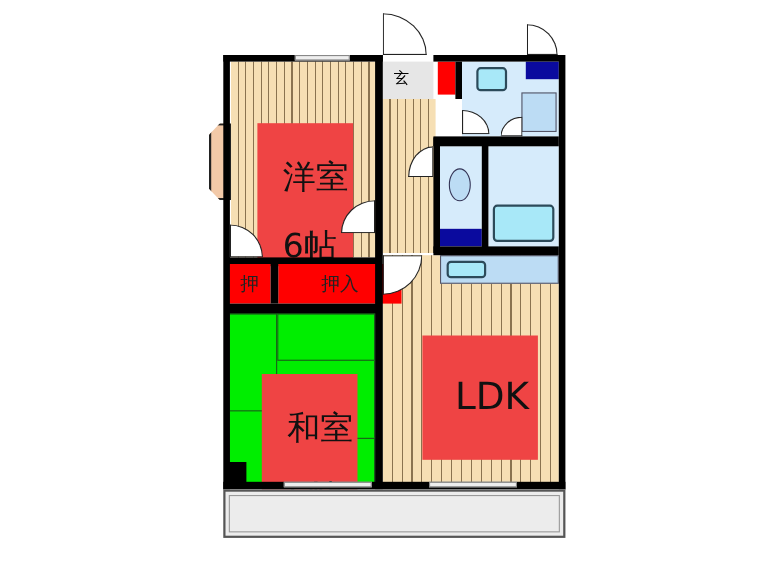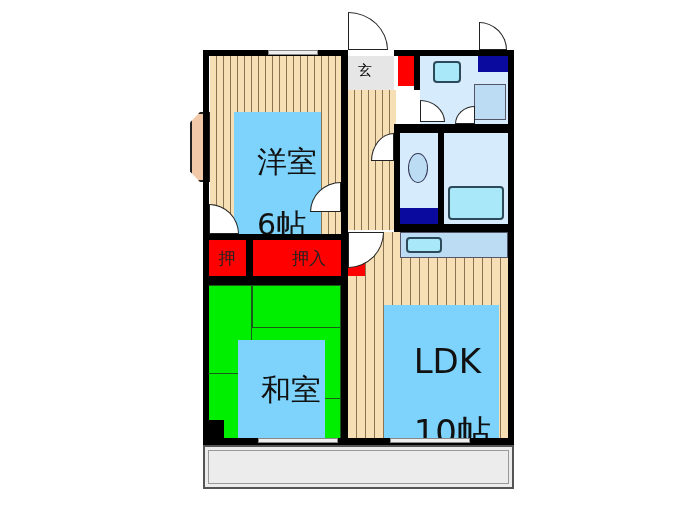--- a/index.html
+++ b/index.html
@@ -1,21 +1,21 @@
 <!DOCTYPE html>
 <html><head>
 <meta charset="utf-8">
 <style>
   html,body{margin:0;padding:0;background:#fff;}
   body{width:700px;height:525px;position:relative;overflow:hidden;font-family:"DejaVu Sans","Liberation Sans",sans-serif;}
   .abs{position:absolute;box-sizing:border-box;}
   .wall{background:#000;}
   .wood{background:repeating-linear-gradient(90deg,#f6dfb4 0px,#f6dfb4 6px,#8a7350 6px,#8a7350 7px);}
   .wood2{background:repeating-linear-gradient(90deg,#f6dfb4 0px,#f6dfb4 8px,#8a7350 8px,#8a7350 9px);}
-  .label{position:absolute;background:#7dd3fc;color:#111;line-height:1.05;padding:2px 4px;white-space:pre;}
+  .label{position:absolute;background:#ef4444;color:#111;line-height:1.05;padding:2px 4px;white-space:pre;}
   .red{background:#ff0000;color:#222;font-size:17px;display:flex;align-items:center;justify-content:center;}
   .navy{background:#0a0a9e;}
   .ltblue{background:#d6ebfb;}
   .blue2{background:#bcdcf4;}
   .cyan{background:#a8e8f8;border:2px solid #2c4a5a;border-radius:4px;}
   .win{background:#eee;border:1px solid #888;}
   .door{background:#fff;border:1.5px solid #222;}
   .tatami{background:#00ee00;border:1px solid #1a5a1a;}
 </style>
 </head>
@@ -51,21 +51,20 @@
 <div class="abs cyan" style="left:448px;top:186px;width:56px;height:34px;"></div>
 
 <div class="abs blue2" style="left:400px;top:232px;width:108px;height:26px;border:1px solid #556;"></div>
 <div class="abs cyan" style="left:406px;top:237px;width:36px;height:16px;"></div>
 
 <div class="abs wood2" style="left:348px;top:232px;width:160px;height:208px;"></div>
 <div class="abs blue2" style="left:400px;top:232px;width:108px;height:26px;border:1px solid #556;"></div>
 <div class="abs cyan" style="left:406px;top:237px;width:36px;height:16px;"></div>
 <div class="label" style="left:384px;top:305px;font-size:34px;padding:3px 8px;">
   <span>LDK</span><br>
-  <span>10帖</span>
 </div>
 
 <div class="abs red" style="left:208px;top:240px;width:38px;height:36px;">押</div>
 <div class="abs red" style="left:253px;top:240px;width:112px;height:36px;">押入</div>
 
 <div class="abs tatami" style="left:208px;top:285px;width:133px;height:155px;"></div>
 <div class="abs tatami" style="left:252px;top:285px;width:89px;height:43px;"></div>
 <div class="abs tatami" style="left:208px;top:285px;width:44px;height:89px;"></div>
 <div class="abs tatami" style="left:252px;top:398px;width:89px;height:42px;"></div>
 <div class="abs wall" style="left:208px;top:420px;width:16px;height:20px;"></div>

